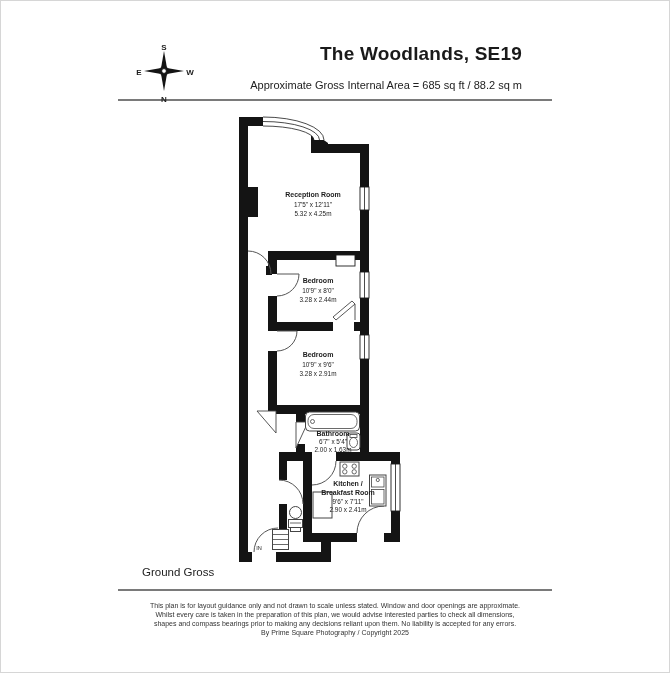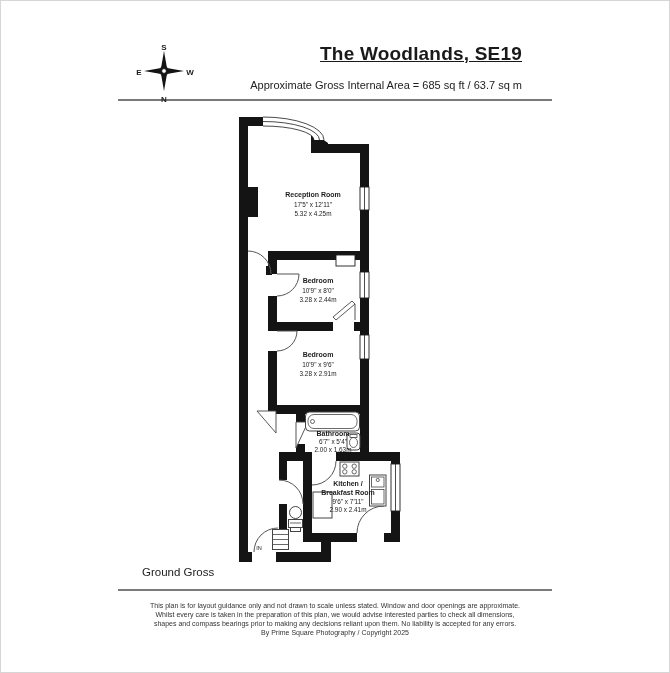--- a/index.html
+++ b/index.html
@@ -3,21 +3,21 @@
 <meta charset="utf-8">
 <style>
   html,body{margin:0;padding:0;background:#fff;}
   .sheet{
     position:relative;width:670px;height:673px;background:#ffffff;
     font-family:"Liberation Sans", sans-serif;color:#1c1c1c;overflow:hidden;
     box-shadow: inset 0 0 0 1px #d6d6d6;
   }
   .hdr-title{
     position:absolute;top:43px;right:148px;font-size:19px;font-weight:700;
-    letter-spacing:.2px;color:#1a1a1a;white-space:nowrap;text-decoration:underline;
+    letter-spacing:.2px;color:#1a1a1a;white-space:nowrap;
   }
   .hdr-sub{
     position:absolute;top:79px;right:148px;font-size:11px;font-weight:400;
     color:#222;white-space:nowrap;
   }
   .rule{position:absolute;left:118px;width:434px;height:2px;background:#7a7a7a;}
   .rule-top{top:99px;}
   .rule-bottom{top:589px;}
   .floor-label{position:absolute;left:142px;top:566px;font-size:11.5px;color:#222;}
   .footer{
@@ -38,21 +38,21 @@
   .fix{fill:#ffffff;stroke:#444;stroke-width:1;}
   .fixthin{fill:none;stroke:#444;stroke-width:0.8;}
   .leaf{fill:#ffffff;stroke:#444;stroke-width:0.9;}
 </style>
 </head>
 <body>
 
 <div class="sheet">
 
   <div class="hdr-title">The Woodlands, SE19</div>
-  <div class="hdr-sub">Approximate Gross Internal Area = 685 sq ft / 63.7 sq m</div>
+  <div class="hdr-sub">Approximate Gross Internal Area = 685 sq ft / 88.2 sq m</div>
   <div class="rule rule-top"></div>
 
   <svg width="670" height="673" viewBox="0 0 670 673">
 
     <g>
       <polygon points="164,64 171,71 164,78 157,71" fill="#8a8a8a"></polygon>
       <polygon points="164,51 167.5,71 164,91 160.5,71" fill="#141414"></polygon>
       <polygon points="144,71 164,67.5 184,71 164,74.5" fill="#141414"></polygon>
       <circle cx="164" cy="71" r="2.4" fill="#fff" stroke="#141414" stroke-width="1"></circle>
       <text class="cdir" x="164" y="50">S</text>

